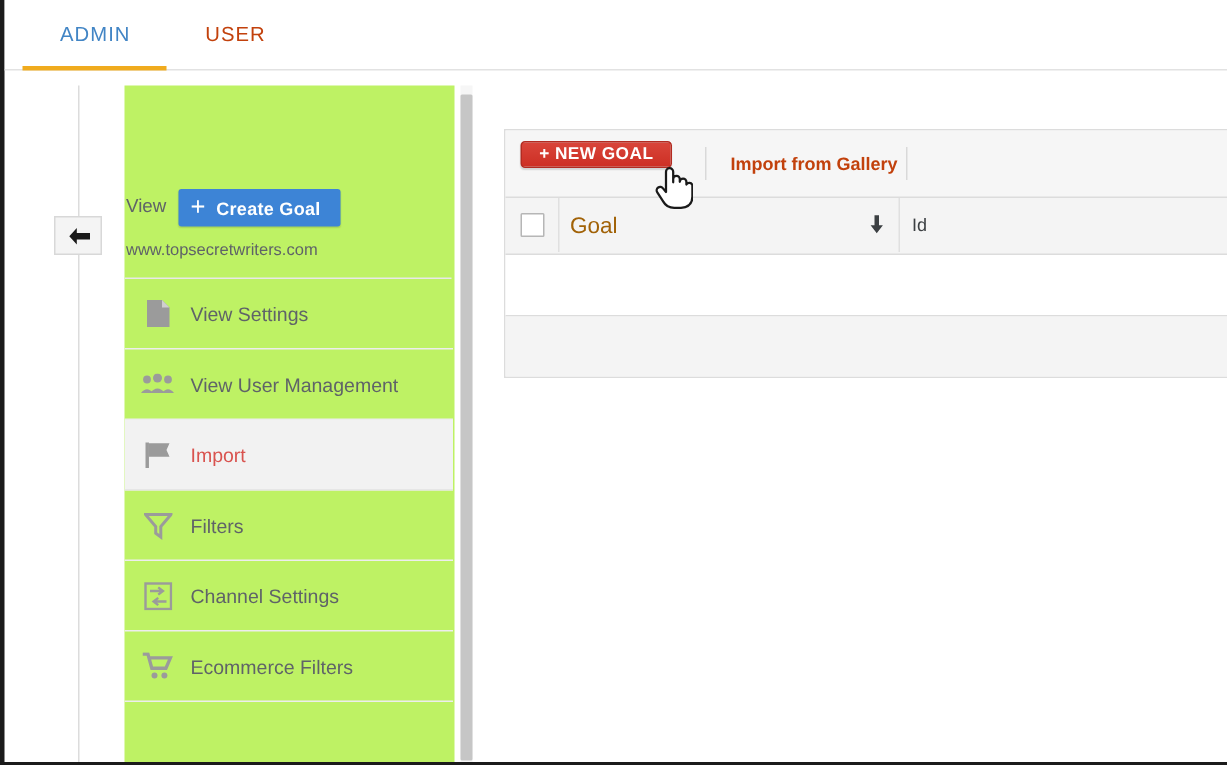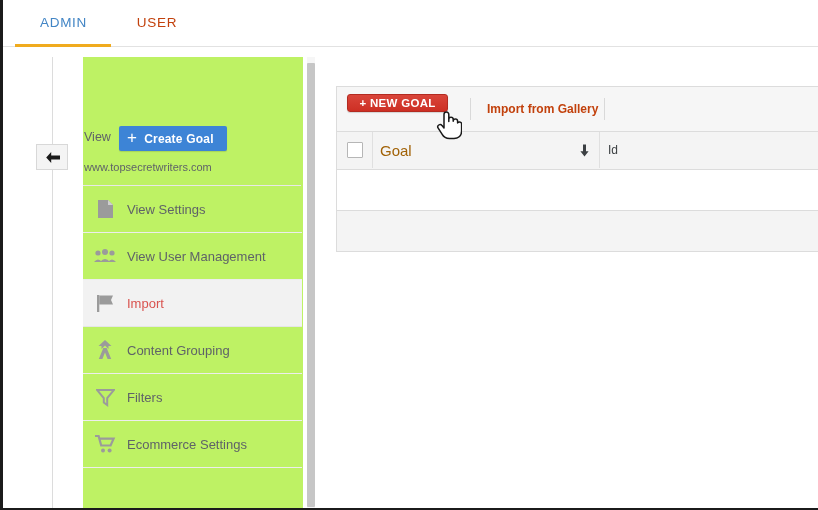--- a/index.html
+++ b/index.html
@@ -262,49 +262,50 @@
       <div class="nav-item active">
         <div class="nav-icon">
           <svg width="20" height="20" viewBox="0 0 20 20" aria-hidden="true">
             <rect x="2" y="2" width="2.3" height="17" fill="#9b9b9b"></rect>
             <path d="M4.3 2.5 H18 L16 7 L18 11.5 H4.3 Z" fill="#9b9b9b"></path>
           </svg>
         </div>
         <div class="nav-label">Import</div>
       </div>
 
-      <div class="nav-item">
-        <div class="nav-icon">
-          <svg width="18" height="20" viewBox="0 0 18 20" aria-hidden="true">
-            <path d="M9 0 L15.5 6 L12.5 6 L12.5 9 L9 5.5 L5.5 9 L5.5 6 L2.5 6 Z" fill="#9b9b9b"></path>
-            <path d="M7.3 8 h3.4 l4.5 11 h-3.6 L9 12.5 L6.4 19 H2.8 Z" fill="#9b9b9b"></path>
-          </svg>
-        </div>
-        <div class="nav-label">Content Grouping</div>
-      </div>
 
       <div class="nav-item">
         <div class="nav-icon">
           <svg width="19" height="19" viewBox="0 0 19 19" aria-hidden="true">
             <path d="M1 2 H18 L11.2 10 V17 L7.8 14.5 V10 Z" fill="none" stroke="#9b9b9b" stroke-width="2"></path>
           </svg>
         </div>
         <div class="nav-label">Filters</div>
       </div>
 
+      <div class="nav-item">
+        <div class="nav-icon">
+          <svg width="19" height="19" viewBox="0 0 19 19" aria-hidden="true">
+            <rect x="1" y="1" width="17" height="17" fill="none" stroke="#9b9b9b" stroke-width="1.6"></rect>
+            <path d="M4 6 H12 M9.5 3.6 L12.6 6 L9.5 8.4" stroke="#9b9b9b" stroke-width="1.6" fill="none"></path>
+            <path d="M15 13 H7 M9.5 10.6 L6.4 13 L9.5 15.4" stroke="#9b9b9b" stroke-width="1.6" fill="none"></path>
+          </svg>
+        </div>
+        <div class="nav-label">Channel Settings</div>
+      </div>
 
       <div class="nav-item">
         <div class="nav-icon">
           <svg width="21" height="19" viewBox="0 0 21 19" aria-hidden="true">
             <path d="M0 1 h3.6 l2.6 9.5 h9.4 L18.6 3.6 L5.2 3.6" fill="none" stroke="#9b9b9b" stroke-width="2.2"></path>
             <circle cx="8" cy="15.4" r="2" fill="#9b9b9b"></circle>
             <circle cx="14.6" cy="15.4" r="2" fill="#9b9b9b"></circle>
           </svg>
         </div>
-        <div class="nav-label">Ecommerce Settings</div>
+        <div class="nav-label">Ecommerce Filters</div>
       </div>
 
     </div>
   </div>
 
   <div class="sb-track"></div>
   <div class="sb-thumb"></div>
 
   <div class="main">
     <div class="card">

